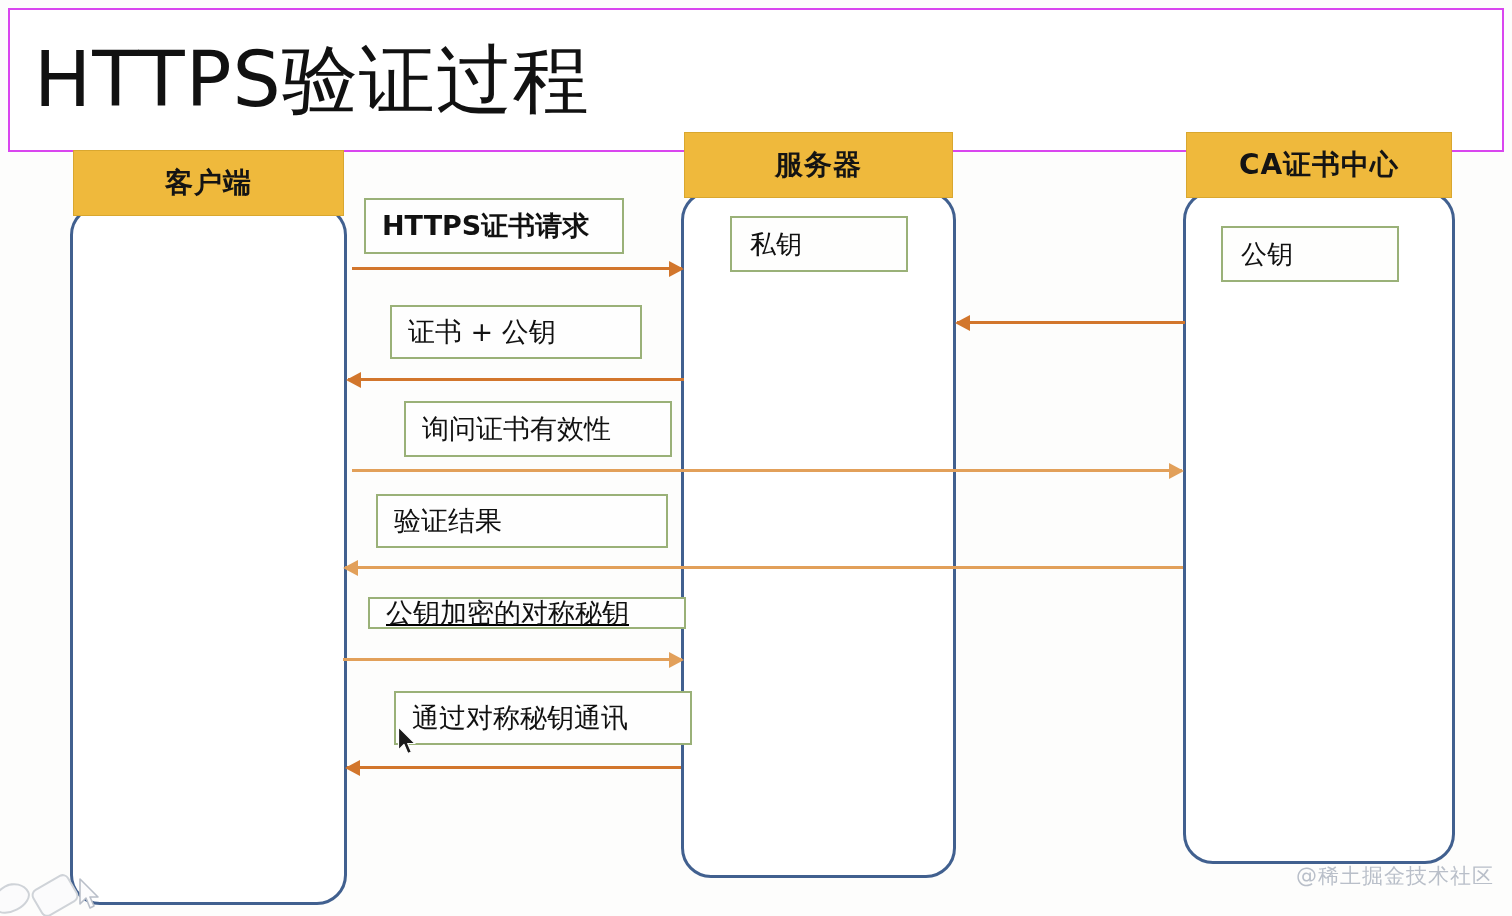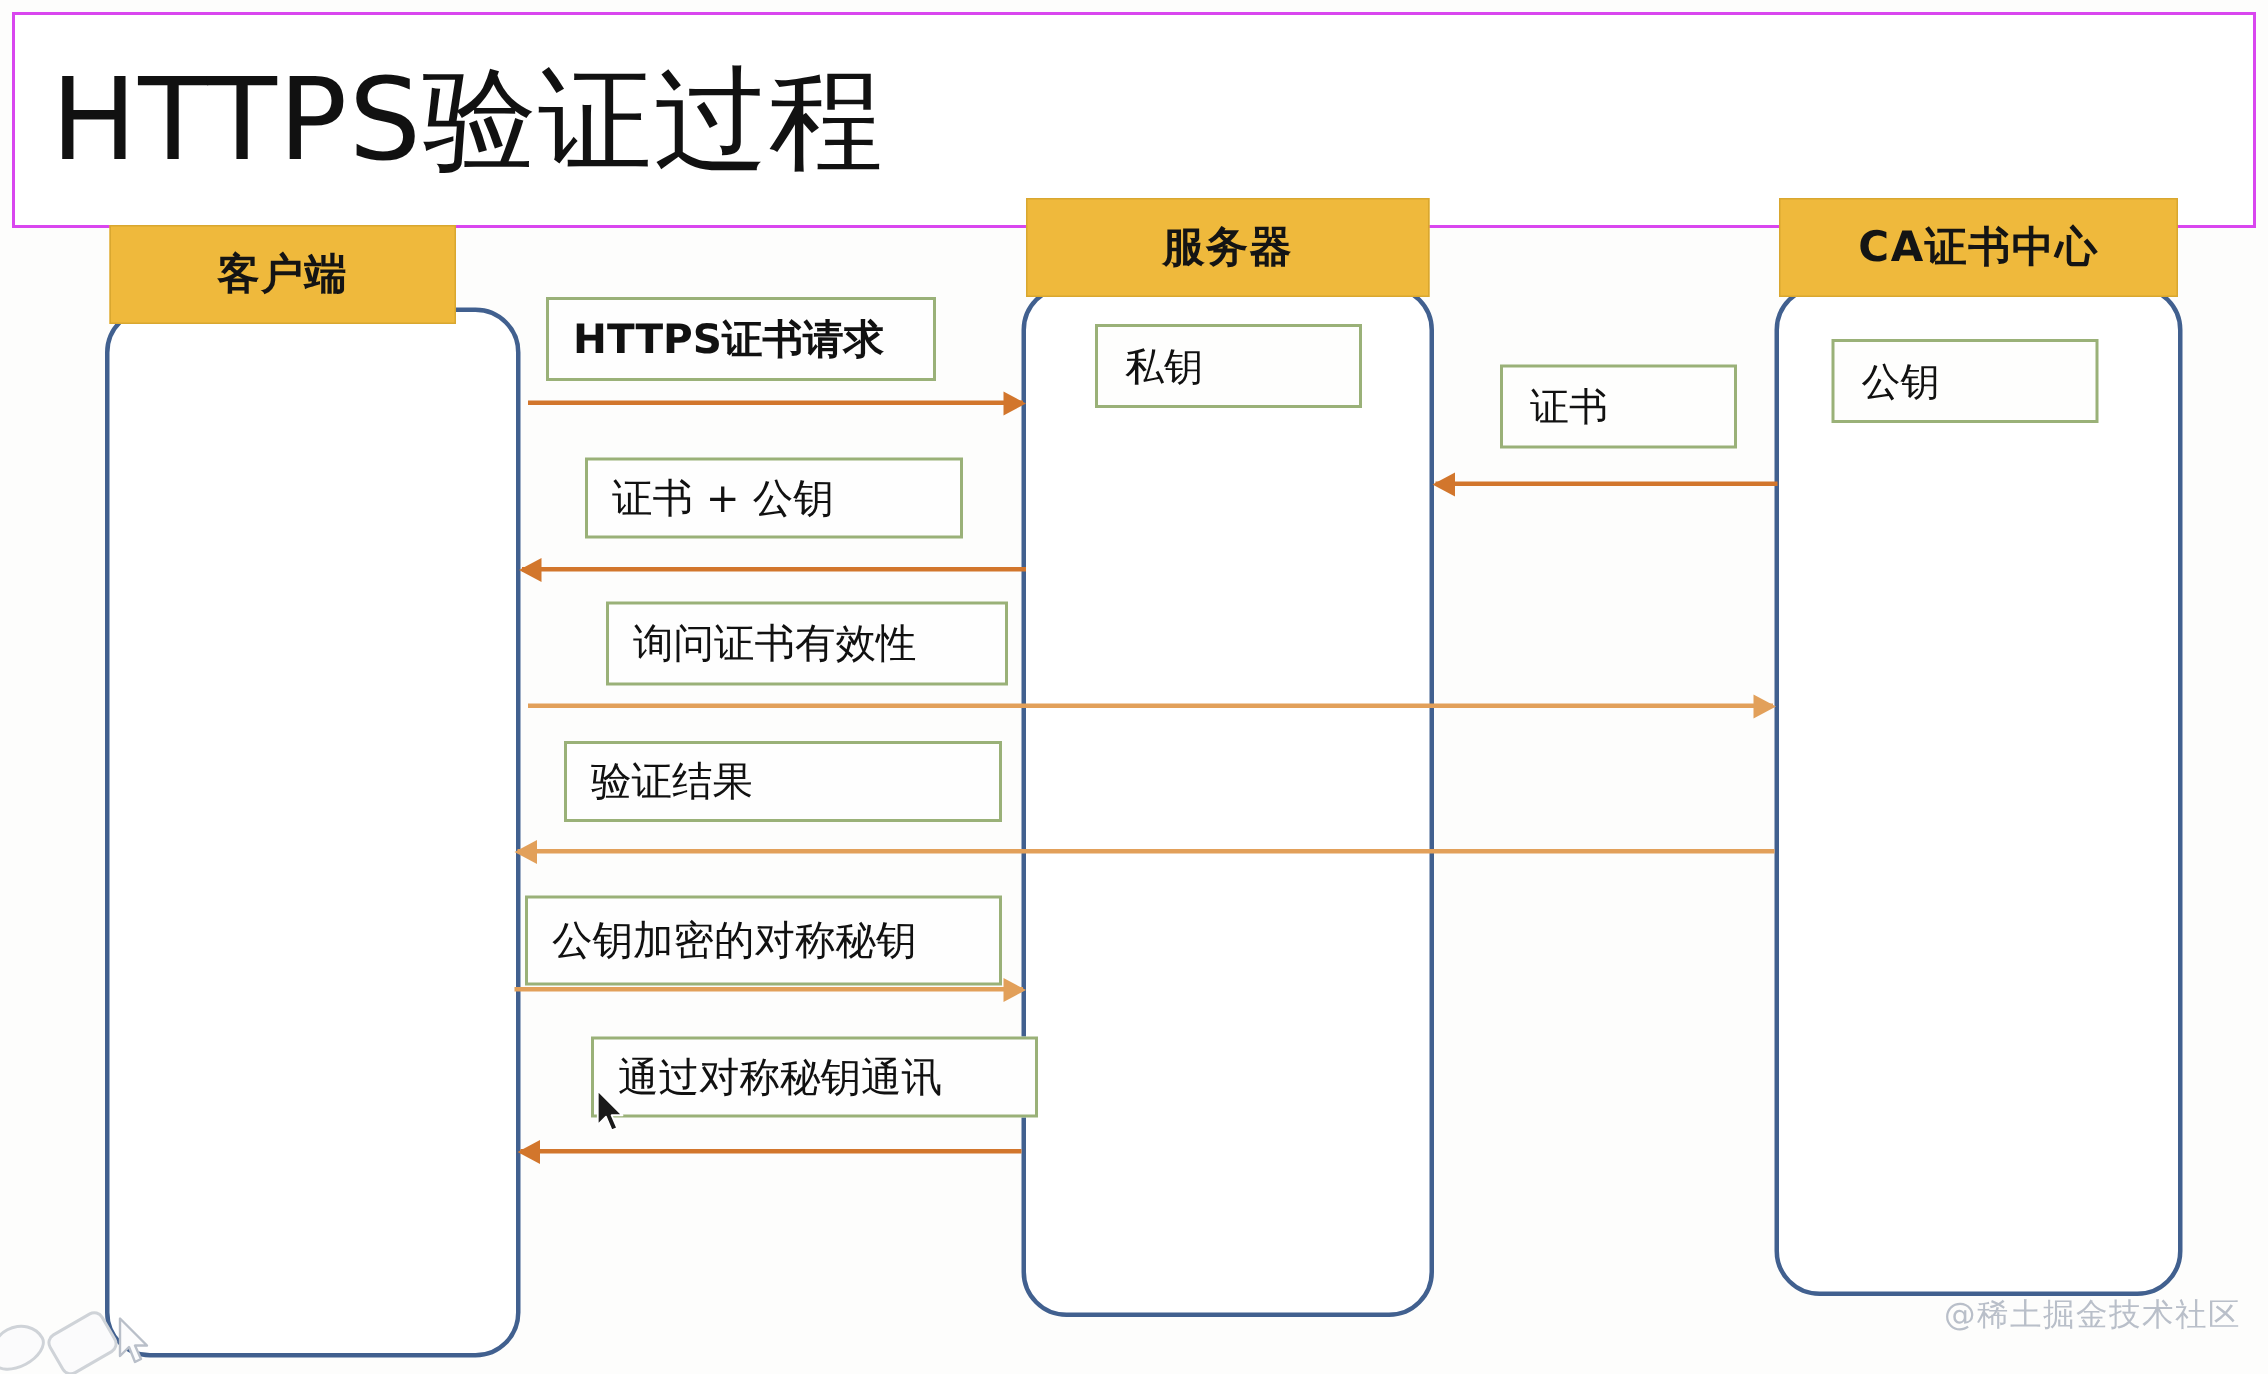--- a/index.html
+++ b/index.html
@@ -78,21 +78,21 @@
     font-family: "DejaVu Sans", "Liberation Sans", sans-serif;
     font-size: 28px;
     font-weight: 700;
     color: #141414;
     white-space: nowrap;
     letter-spacing: 1px;
   }
 
   
   #lane-client  { left: 70px;   top: 205px; width: 277px; height: 700px; }
-  #lane-client  .lane-header { width: 231px; top: -55px; height: 66px; }
+  #lane-client  .lane-header { width: 271px; top: -55px; height: 66px; }
   #lane-server  { left: 681px;  top: 190px; width: 275px; height: 688px; }
   #lane-server  .lane-header { width: 269px; top: -58px; height: 66px; }
   #lane-ca      { left: 1183px; top: 190px; width: 272px; height: 674px; }
   #lane-ca      .lane-header { width: 266px; top: -58px; height: 66px; }
 
   
   .store-box {
     position: absolute;
     box-sizing: border-box;
     border: 2px solid #9ab178;
@@ -129,21 +129,21 @@
     color: #111111;
     white-space: nowrap;
     padding-left: 16px;
   }
   .msg-text.bold { font-weight: 700; }
 
   #msg-0 { left: 364px; top: 198px; width: 260px; height: 56px; }
   #msg-1 { left: 390px; top: 305px; width: 252px; height: 54px; }
   #msg-2 { left: 404px; top: 401px; width: 268px; height: 56px; }
   #msg-3 { left: 376px; top: 494px; width: 292px; height: 54px; }
-  #msg-4 { left: 350px; top: 597px; width: 318px; height: 60px; }
+  #msg-4 { left: 368px; top: 597px; width: 318px; height: 32px; text-decoration: underline; }
   #msg-5 { left: 375px; top: 691px; width: 298px; height: 54px; margin-left: 19px; }
 
   
   .arrow {
     position: absolute;
     height: 3px;
     background: #d2762c;
     z-index: 4;
   }
   .arrow.light { background: #e2a05a; }
@@ -261,23 +261,20 @@
       <span class="lane-header-text">CA证书中心</span>
     </div>
   </div>
 
   <div class="store-box" id="store-private-key">
     <span class="store-text">私钥</span>
   </div>
   <div class="store-box" id="store-public-key">
     <span class="store-text">公钥</span>
   </div>
-  <div class="store-box" id="store-cert">
-    <span class="store-text">证书</span>
-  </div>
 
   <div class="msg-box" id="msg-0">
     <span class="msg-text bold">HTTPS证书请求</span>
   </div>
   <div class="msg-box" id="msg-1">
     <span class="msg-text">证书 + 公钥</span>
   </div>
   <div class="msg-box" id="msg-3">
     <span class="msg-text">验证结果</span>
   </div>

